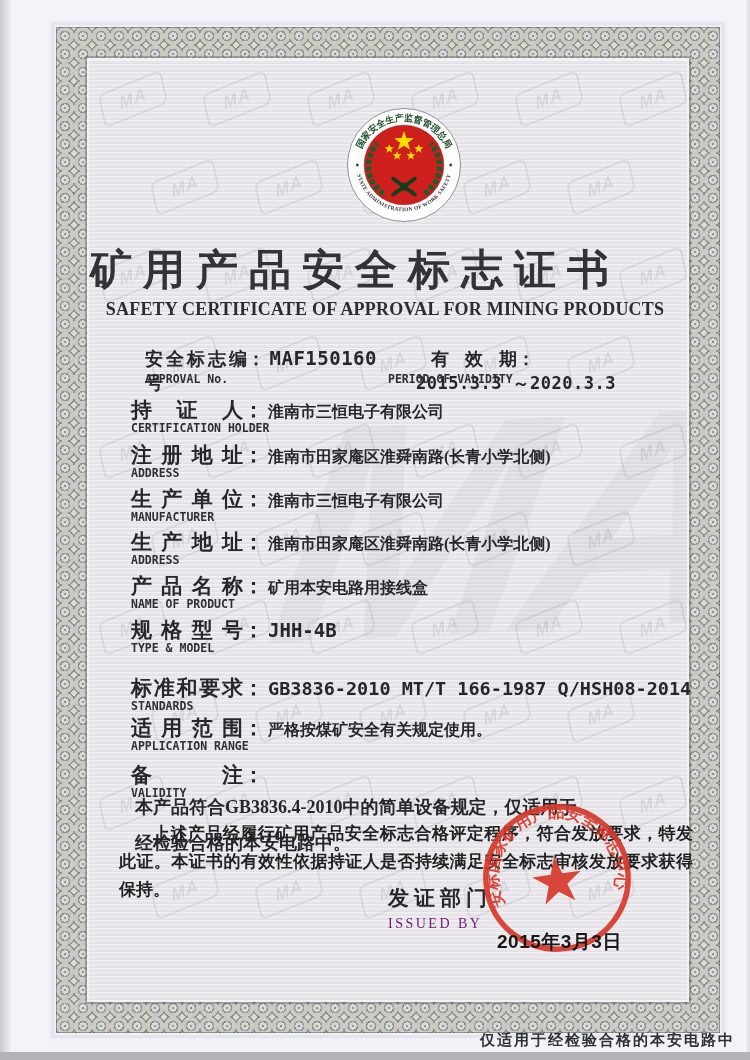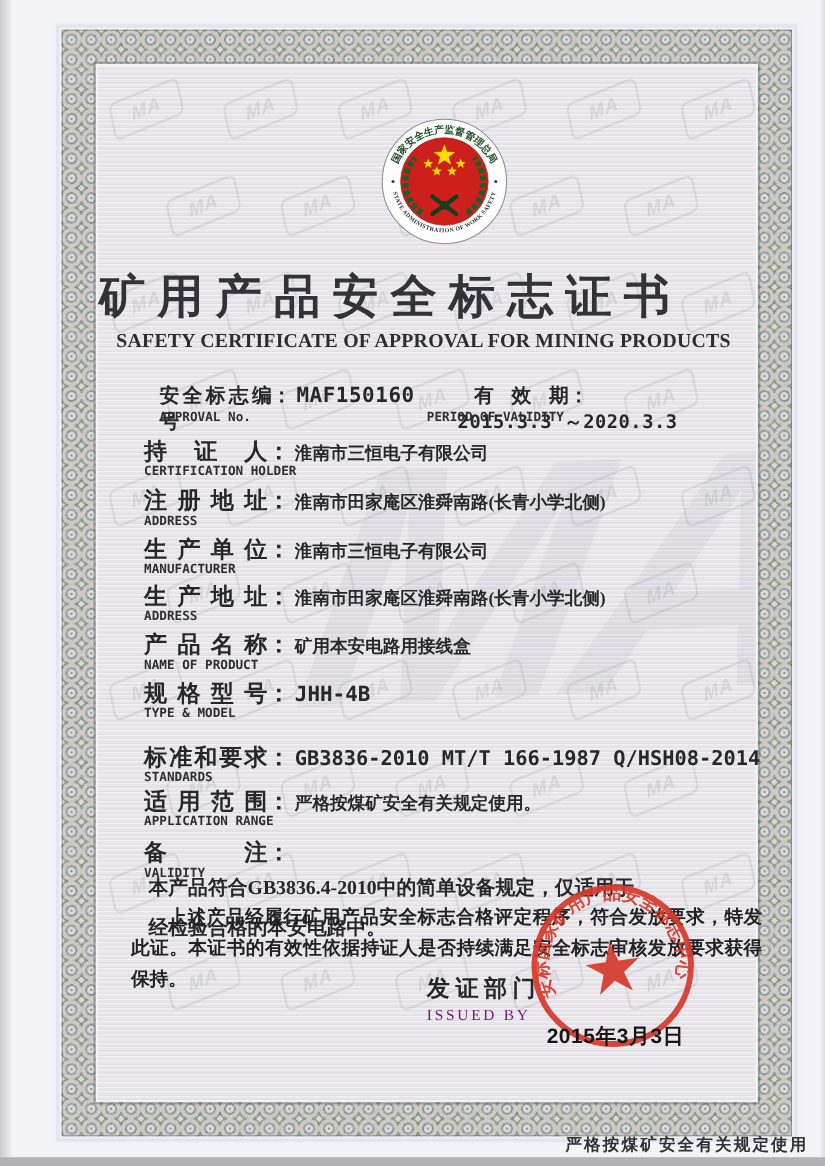--- a/index.html
+++ b/index.html
@@ -279,15 +279,15 @@
     </defs>
     <circle cx="80" cy="80" r="72" fill="none" stroke="#d6392b" stroke-width="5.5"></circle>
     <polygon points="80,58 85.9,75.9 104.7,76 89.5,87.1 95.3,105 80,94 64.7,105 70.5,87.1 55.3,76 74.1,75.9" fill="#d6392b"></polygon>
     <text font-size="16.5" font-weight="bold" fill="#d6392b">
       <textPath href="#stampArc" startOffset="50%" text-anchor="middle">安标国家矿用产品安全标志中心</textPath>
     </text>
   </svg>
 
   <div class="issue-date">2015年3月3日</div>
 
-  <div class="footer-imprint">严格按煤矿安全有关规定使用</div>
+  <div class="footer-imprint">仅适用于经检验合格的本安电路中</div>
 
 </div>
 
 </body></html>

